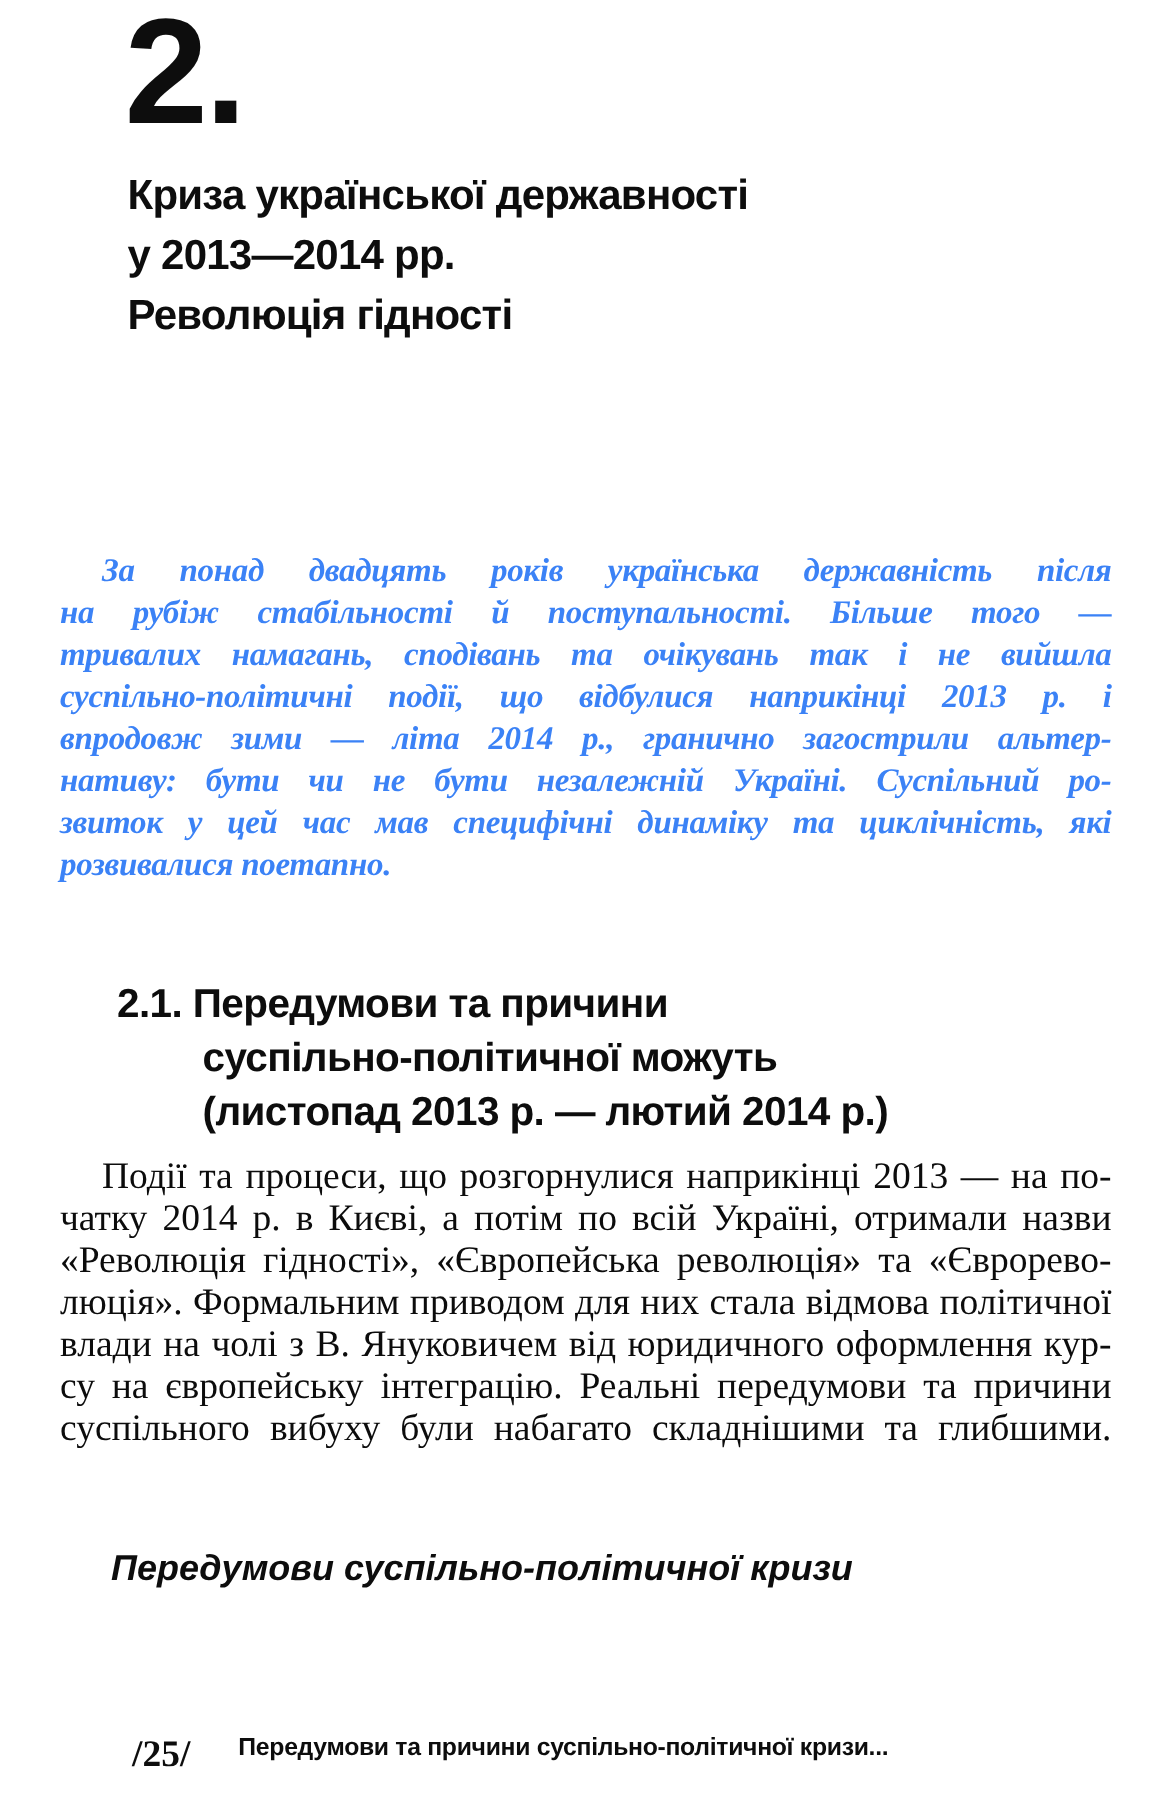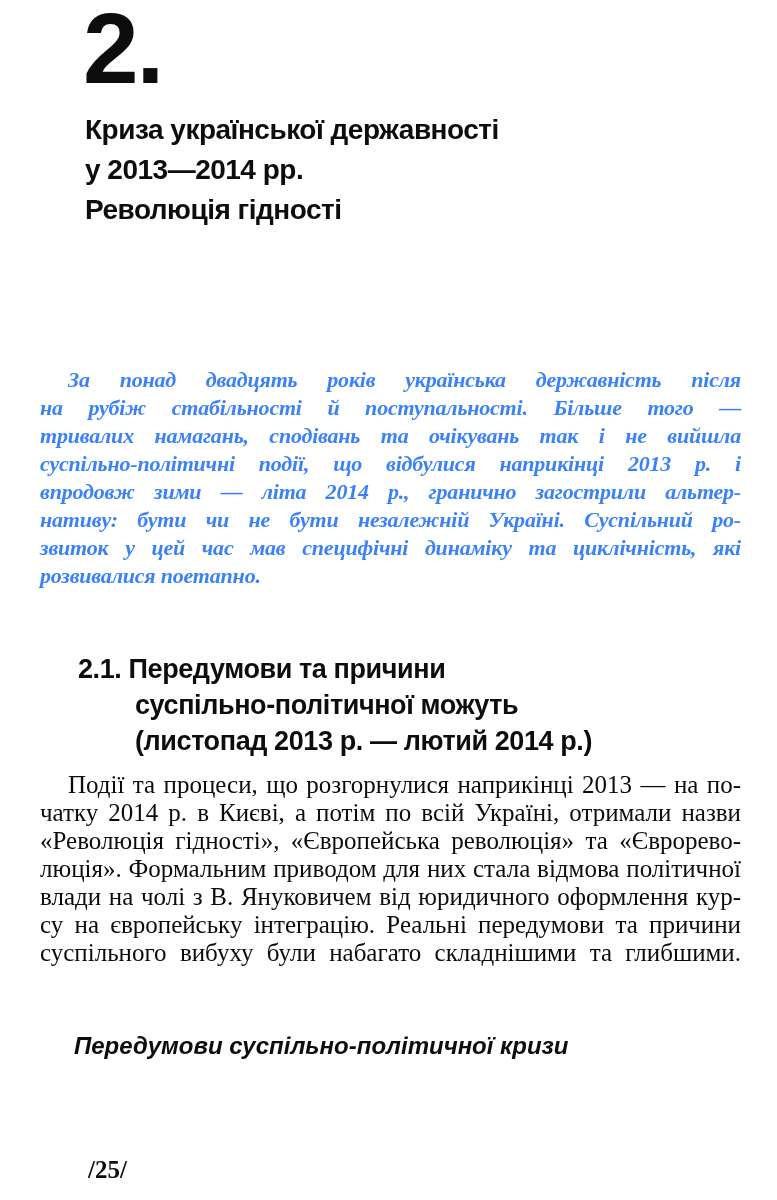--- a/index.html
+++ b/index.html
@@ -100,15 +100,16 @@
     <div class="jline">влади на чолі з В. Януковичем від юридичного оформлення кур-</div>
     <div class="jline">су на європейську інтеграцію. Реальні передумови та причини</div>
     <div class="jline">суспільного вибуху були набагато складнішими та глибшими.</div>
   </div>
 
   <h3 class="subheading">Передумови суспільно-політичної кризи</h3>
 
 
   <div class="footer">
     <span class="pagenum">/25/</span>
+    <span class="running">Передумови та причини суспільно-політичної кризи...</span>
   </div>
 
 </div>
 
 </body></html>

